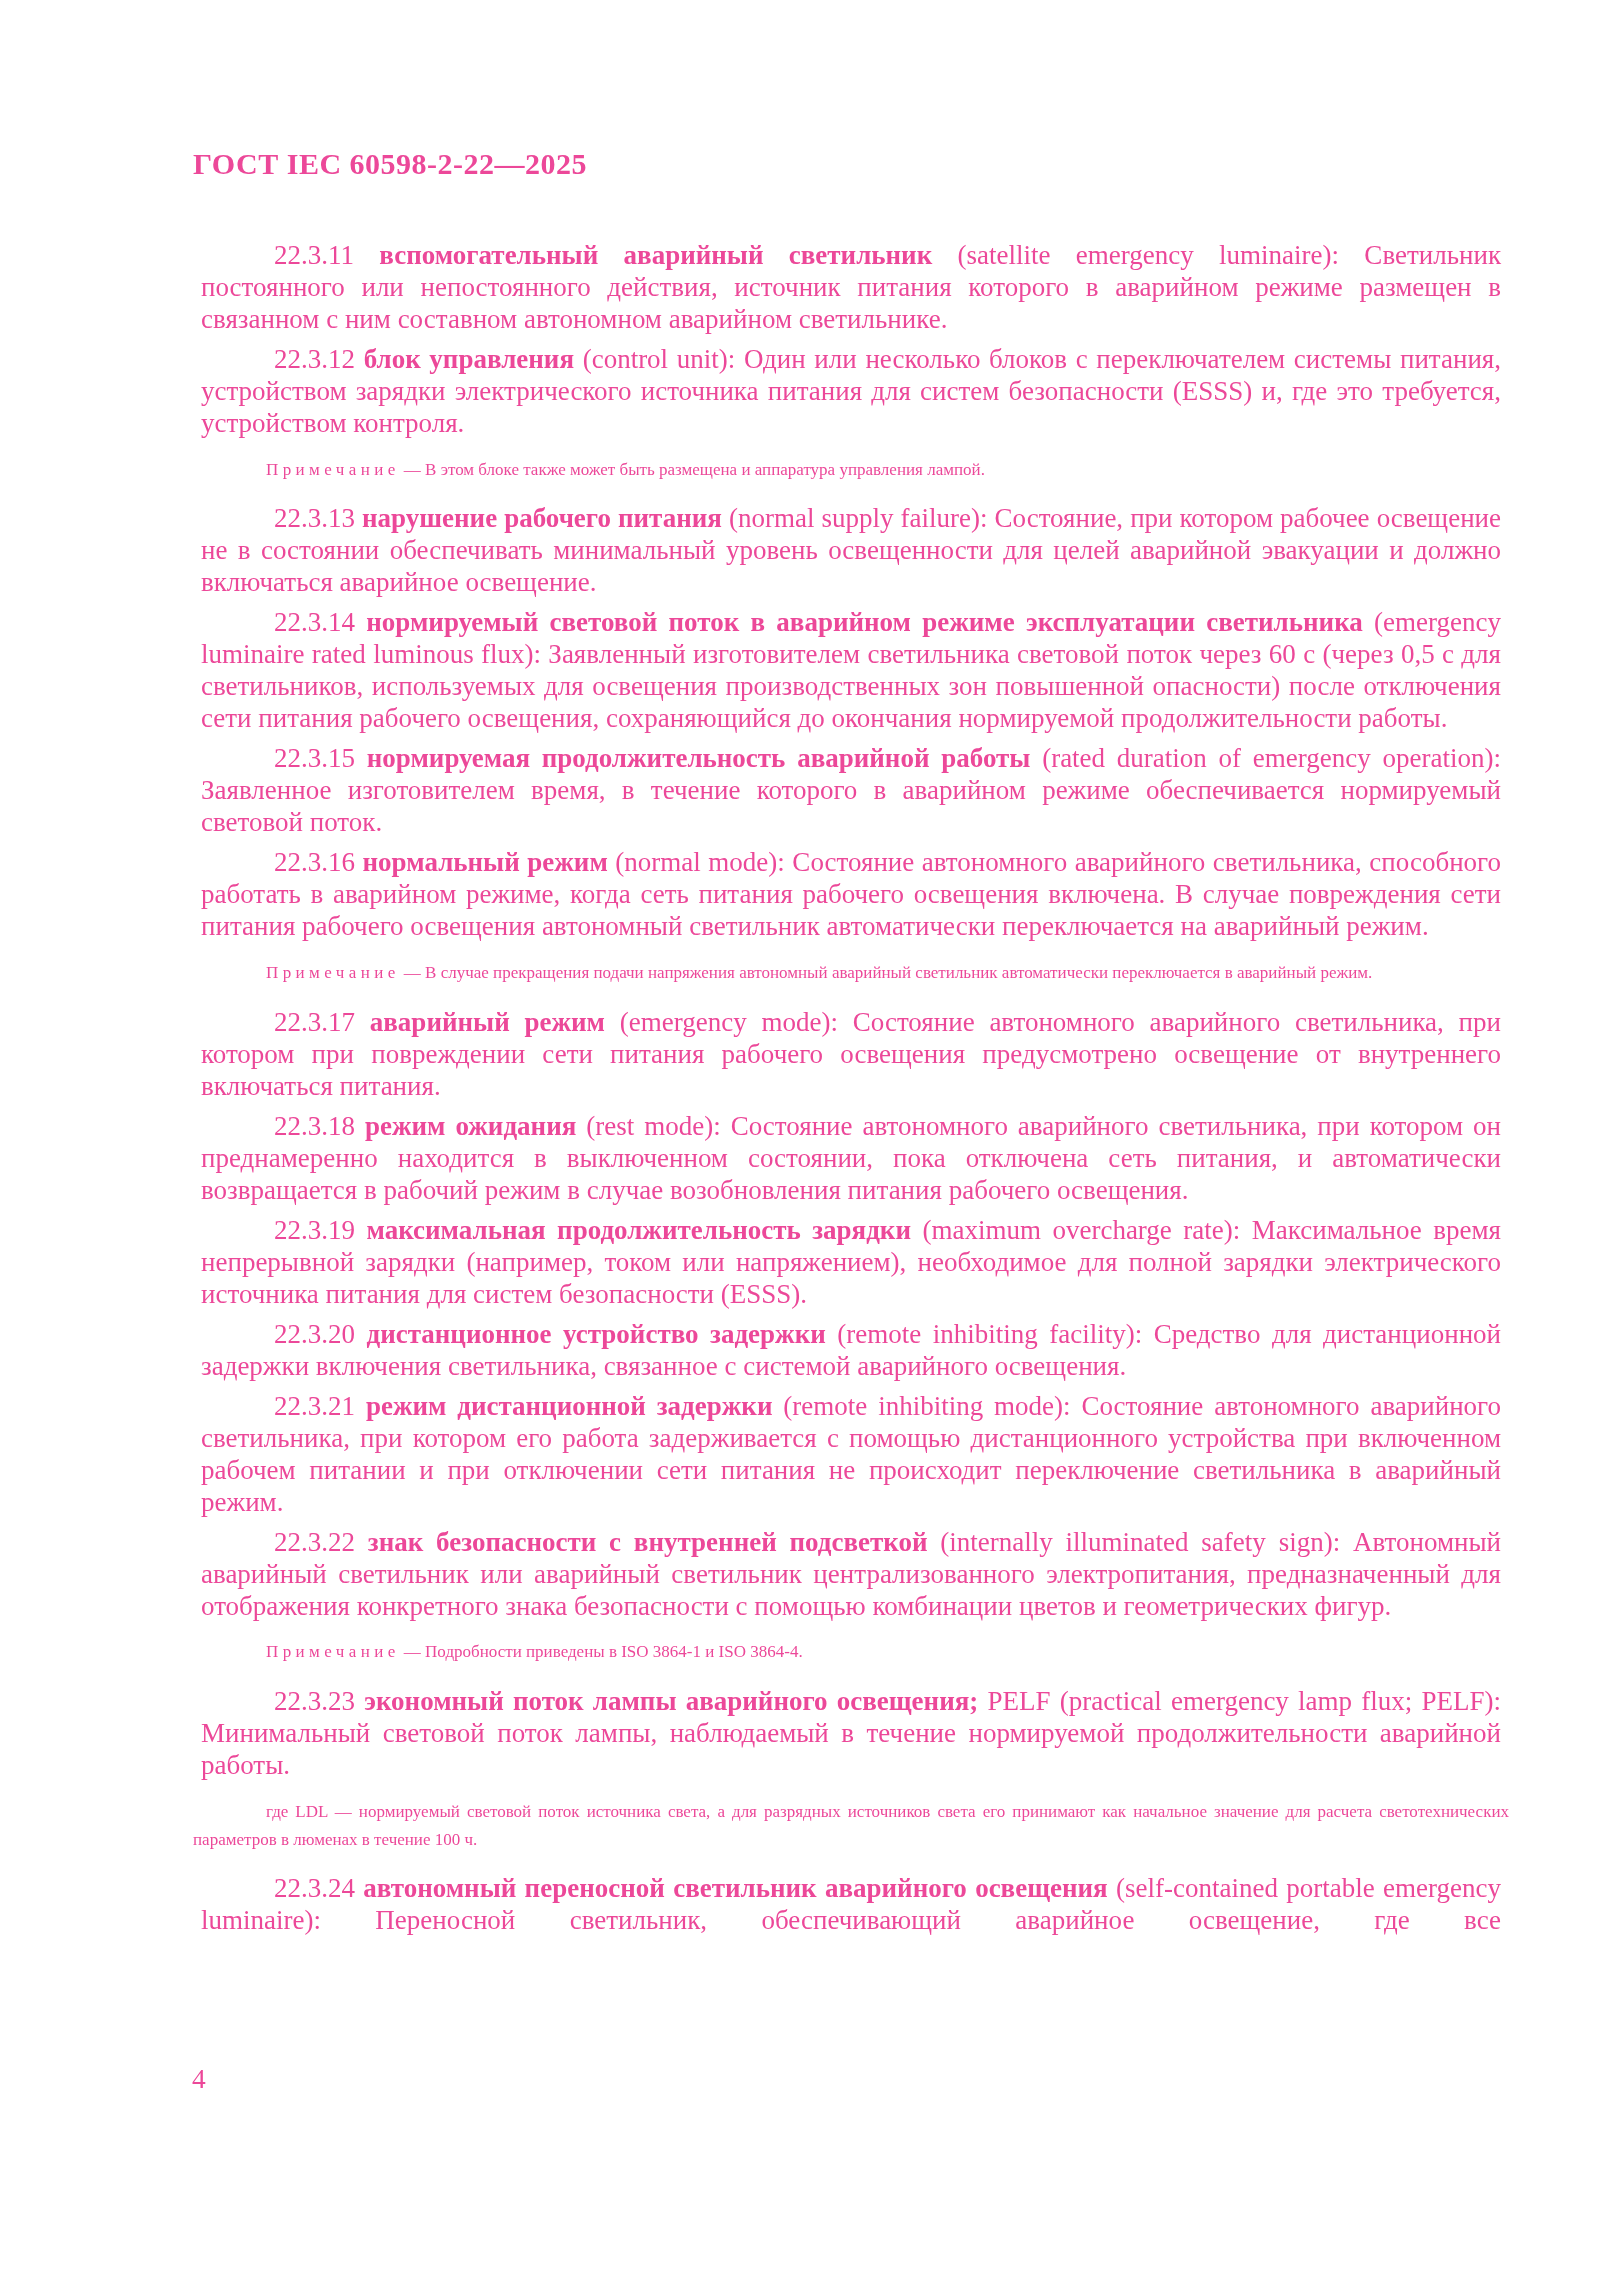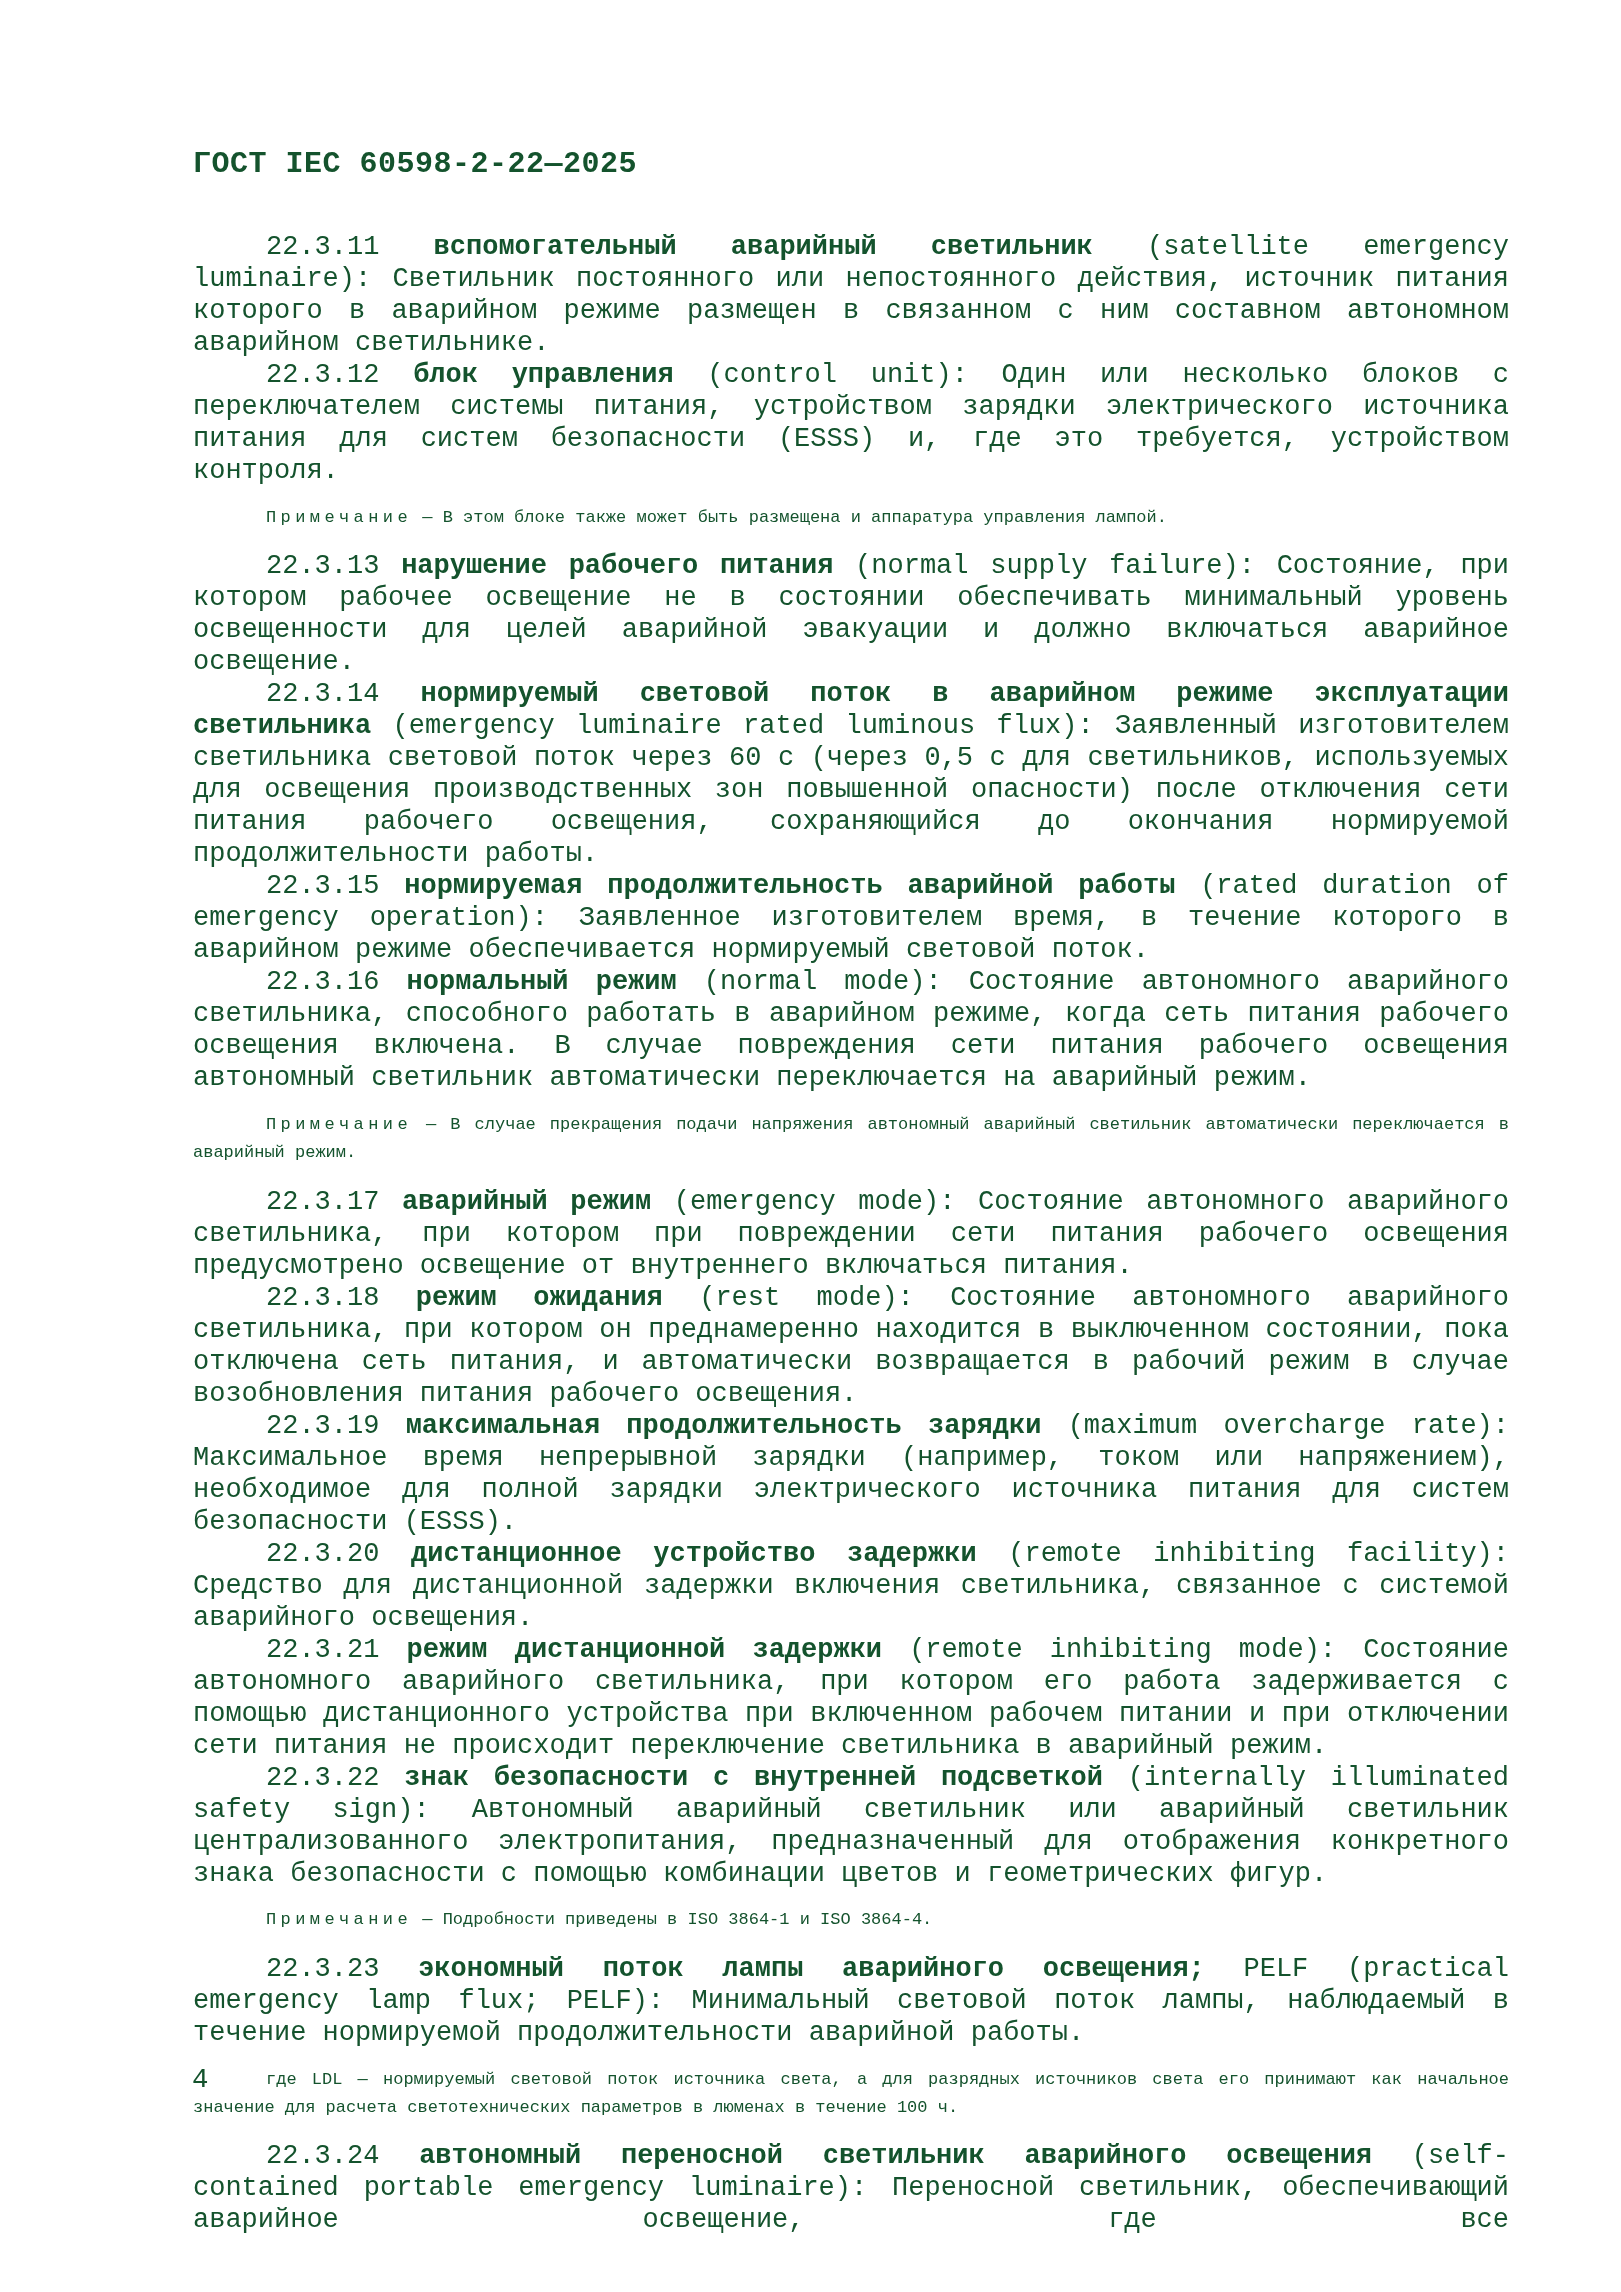--- a/index.html
+++ b/index.html
@@ -1,22 +1,22 @@
 <!DOCTYPE html>
 <html lang="ru"><head>
 <meta charset="utf-8">
 <style>
   html, body { margin: 0; padding: 0; background: #ffffff; }
   .page {
     position: relative;
     width: 1621px;
     height: 2293px;
     background: #ffffff;
-    color: #14532d;
-    font-family: Liberation Mono, monospace;
+    color: #ec4899;
+    font-family: Liberation Serif, serif;
     overflow: hidden;
   }
   .doc-header {
     position: absolute;
     left: 193px;
     top: 147px;
     font-size: 30px;
     font-weight: bold;
     letter-spacing: 0.5px;
     white-space: nowrap;
@@ -24,21 +24,21 @@
   .content {
     position: absolute;
     left: 193px;
     top: 231px;
     width: 1316px;
     font-size: 27px;
     line-height: 32px;
     text-align: justify;
   }
   p.para {
-    margin: 0;
+    margin: 8px;
     text-indent: 73px;
   }
   p.para .num { font-weight: normal; }
   p.para .term { font-weight: bold; }
   .content > p.para:last-child { text-align-last: justify; }
   .note {
     margin: 16.7px 0 18.6px 0;
     font-size: 17px;
     line-height: 28px;
   }

